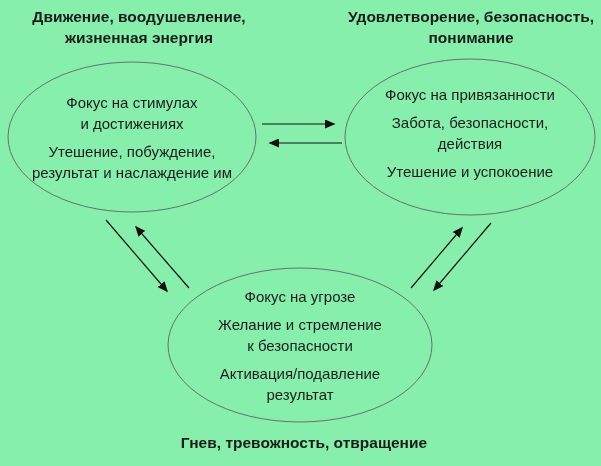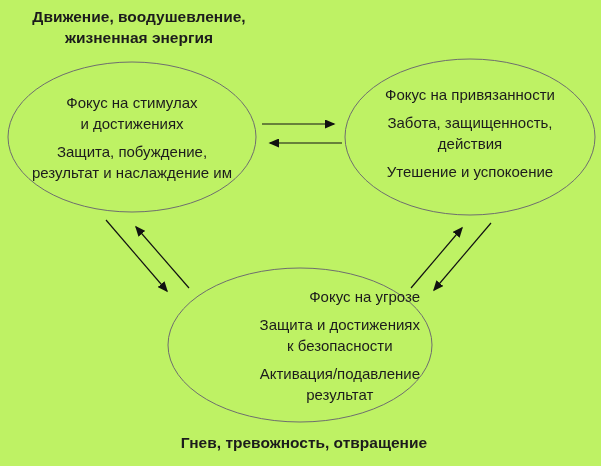--- a/index.html
+++ b/index.html
@@ -4,21 +4,21 @@
 <style>
   html, body {
     margin: 0;
     padding: 0;
     background: #ffffff;
   }
   .canvas {
     position: relative;
     width: 601px;
     height: 466px;
-    background: #bef264;
+    background: #86efac;
     font-family: "Liberation Sans", "DejaVu Sans", sans-serif;
     color: #1c1c1c;
     overflow: hidden;
   }
   .shapes {
     position: absolute;
     left: 0;
     top: 0;
     width: 601px;
     height: 466px;
@@ -43,21 +43,21 @@
     justify-content: center;
     text-align: center;
     font-size: 15px;
     font-weight: 400;
     line-height: 21px;
   }
   .ellipse-text .para { margin: 3.5px 0; }
   .ellipse-text .ln { display: block; white-space: nowrap; }
   .text-drive    { left: 12px;  top: 68px;  width: 240px; height: 138px; }
   .text-soothing { left: 350px; top: 64px;  width: 240px; height: 138px; }
-  .text-threat   { left: 180px; top: 276px; width: 240px; height: 138px; align-items: flex-end; }
+  .text-threat   { left: 180px; top: 276px; width: 240px; height: 138px; }
 </style>
 </head>
 <body>
 
 <div class="canvas">
 
   <svg class="shapes" viewBox="0 0 601 466" xmlns="http://www.w3.org/2000/svg">
     <defs>
       <marker id="arrowhead" markerWidth="11" markerHeight="9" refX="9" refY="4.5" orient="auto" markerUnits="userSpaceOnUse">
         <path d="M0,0 L10.5,4.5 L0,9 Z" fill="#111111"></path>
@@ -76,55 +76,59 @@
 
     <line x1="411" y1="288" x2="462" y2="228" stroke="#111111" stroke-width="1.2" marker-end="url(#arrowhead)"></line>
     <line x1="491" y1="223" x2="434" y2="290" stroke="#111111" stroke-width="1.2" marker-end="url(#arrowhead)"></line>
   </svg>
 
   <div class="outer-label label-top-left">
     <span class="ln">Движение, воодушевление,</span>
     <span class="ln">жизненная энергия</span>
   </div>
 
+  <div class="outer-label label-top-right">
+    <span class="ln">Удовлетворение, безопасность,</span>
+    <span class="ln">понимание</span>
+  </div>
 
   <div class="outer-label label-bottom">
     <span class="ln">Гнев, тревожность, отвращение</span>
   </div>
 
   <div class="ellipse-text text-drive">
     <div class="para">
       <span class="ln">Фокус на стимулах</span>
       <span class="ln">и достижениях</span>
     </div>
     <div class="para">
-      <span class="ln">Защита, побуждение,</span>
+      <span class="ln">Утешение, побуждение,</span>
       <span class="ln">результат и наслаждение им</span>
     </div>
   </div>
 
   <div class="ellipse-text text-soothing">
     <div class="para">
       <span class="ln">Фокус на привязанности</span>
     </div>
     <div class="para">
-      <span class="ln">Забота, защищенность,</span>
+      <span class="ln">Забота, безопасности,</span>
       <span class="ln">действия</span>
     </div>
     <div class="para">
       <span class="ln">Утешение и успокоение</span>
     </div>
   </div>
 
   <div class="ellipse-text text-threat">
     <div class="para">
       <span class="ln">Фокус на угрозе</span>
     </div>
     <div class="para">
-      <span class="ln">Защита и достижениях</span>
+      <span class="ln">Желание и стремление</span>
       <span class="ln">к безопасности</span>
     </div>
     <div class="para">
       <span class="ln">Активация/подавление</span>
       <span class="ln">результат</span>
     </div>
   </div>
 
 </div>
 

